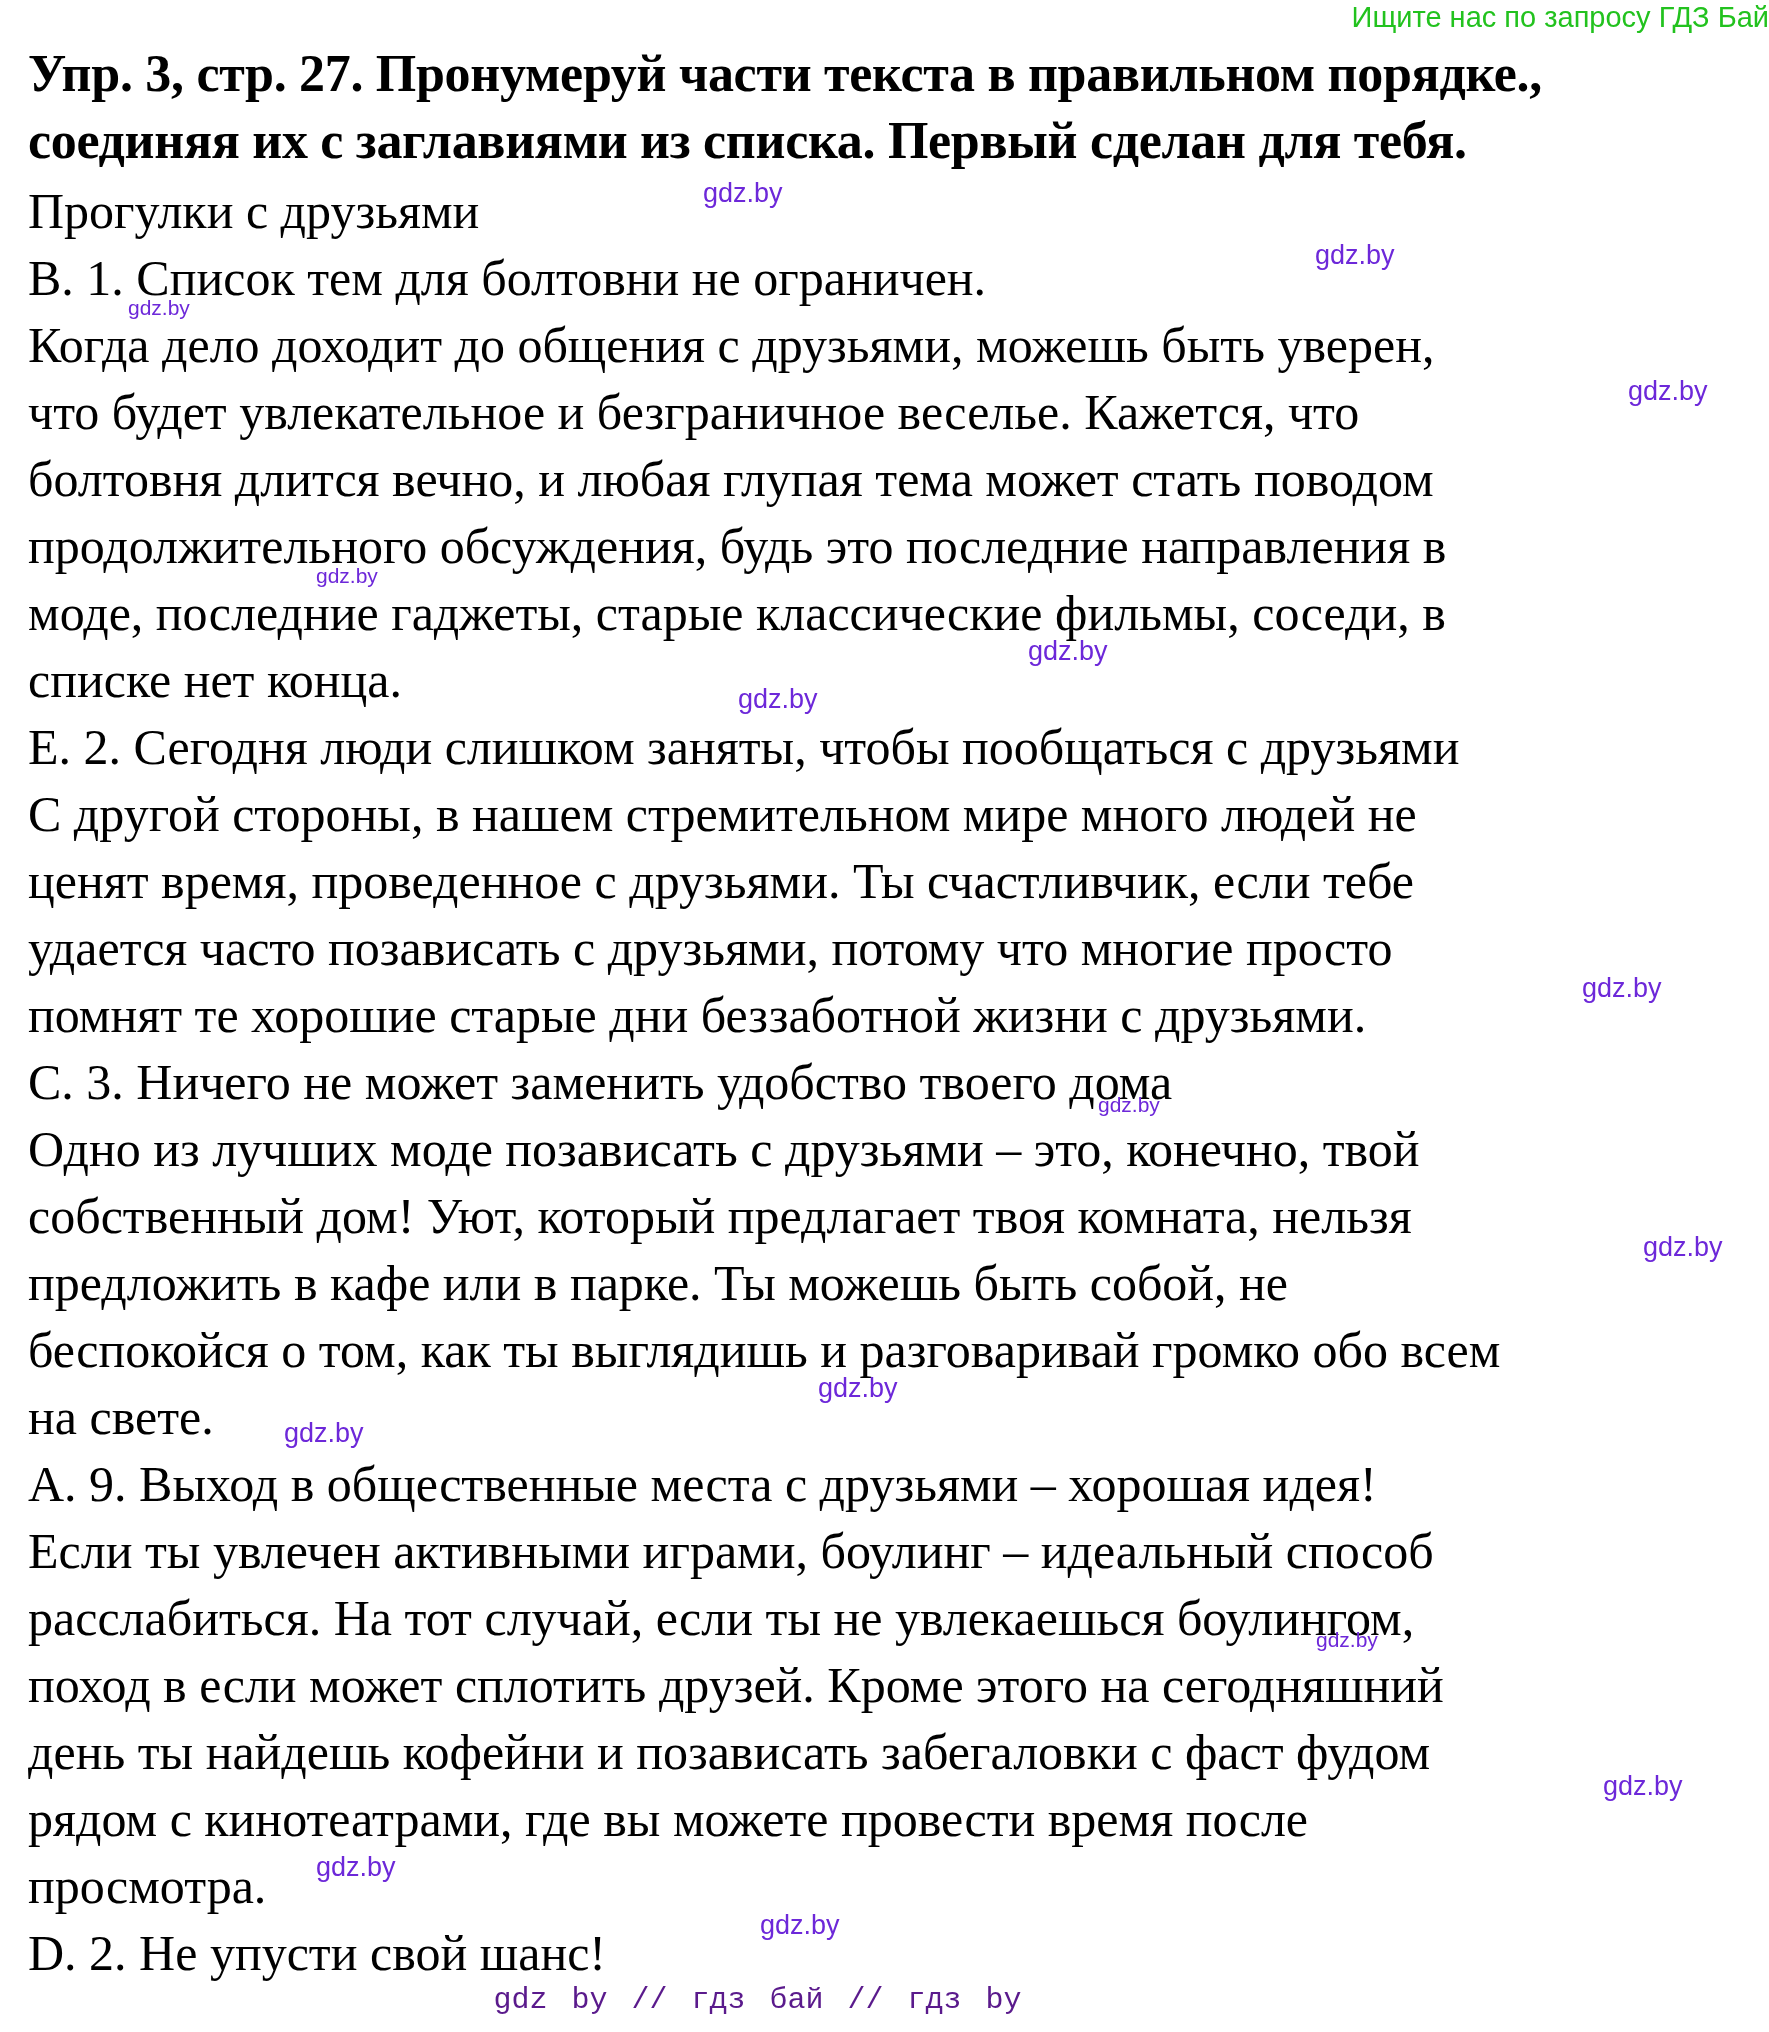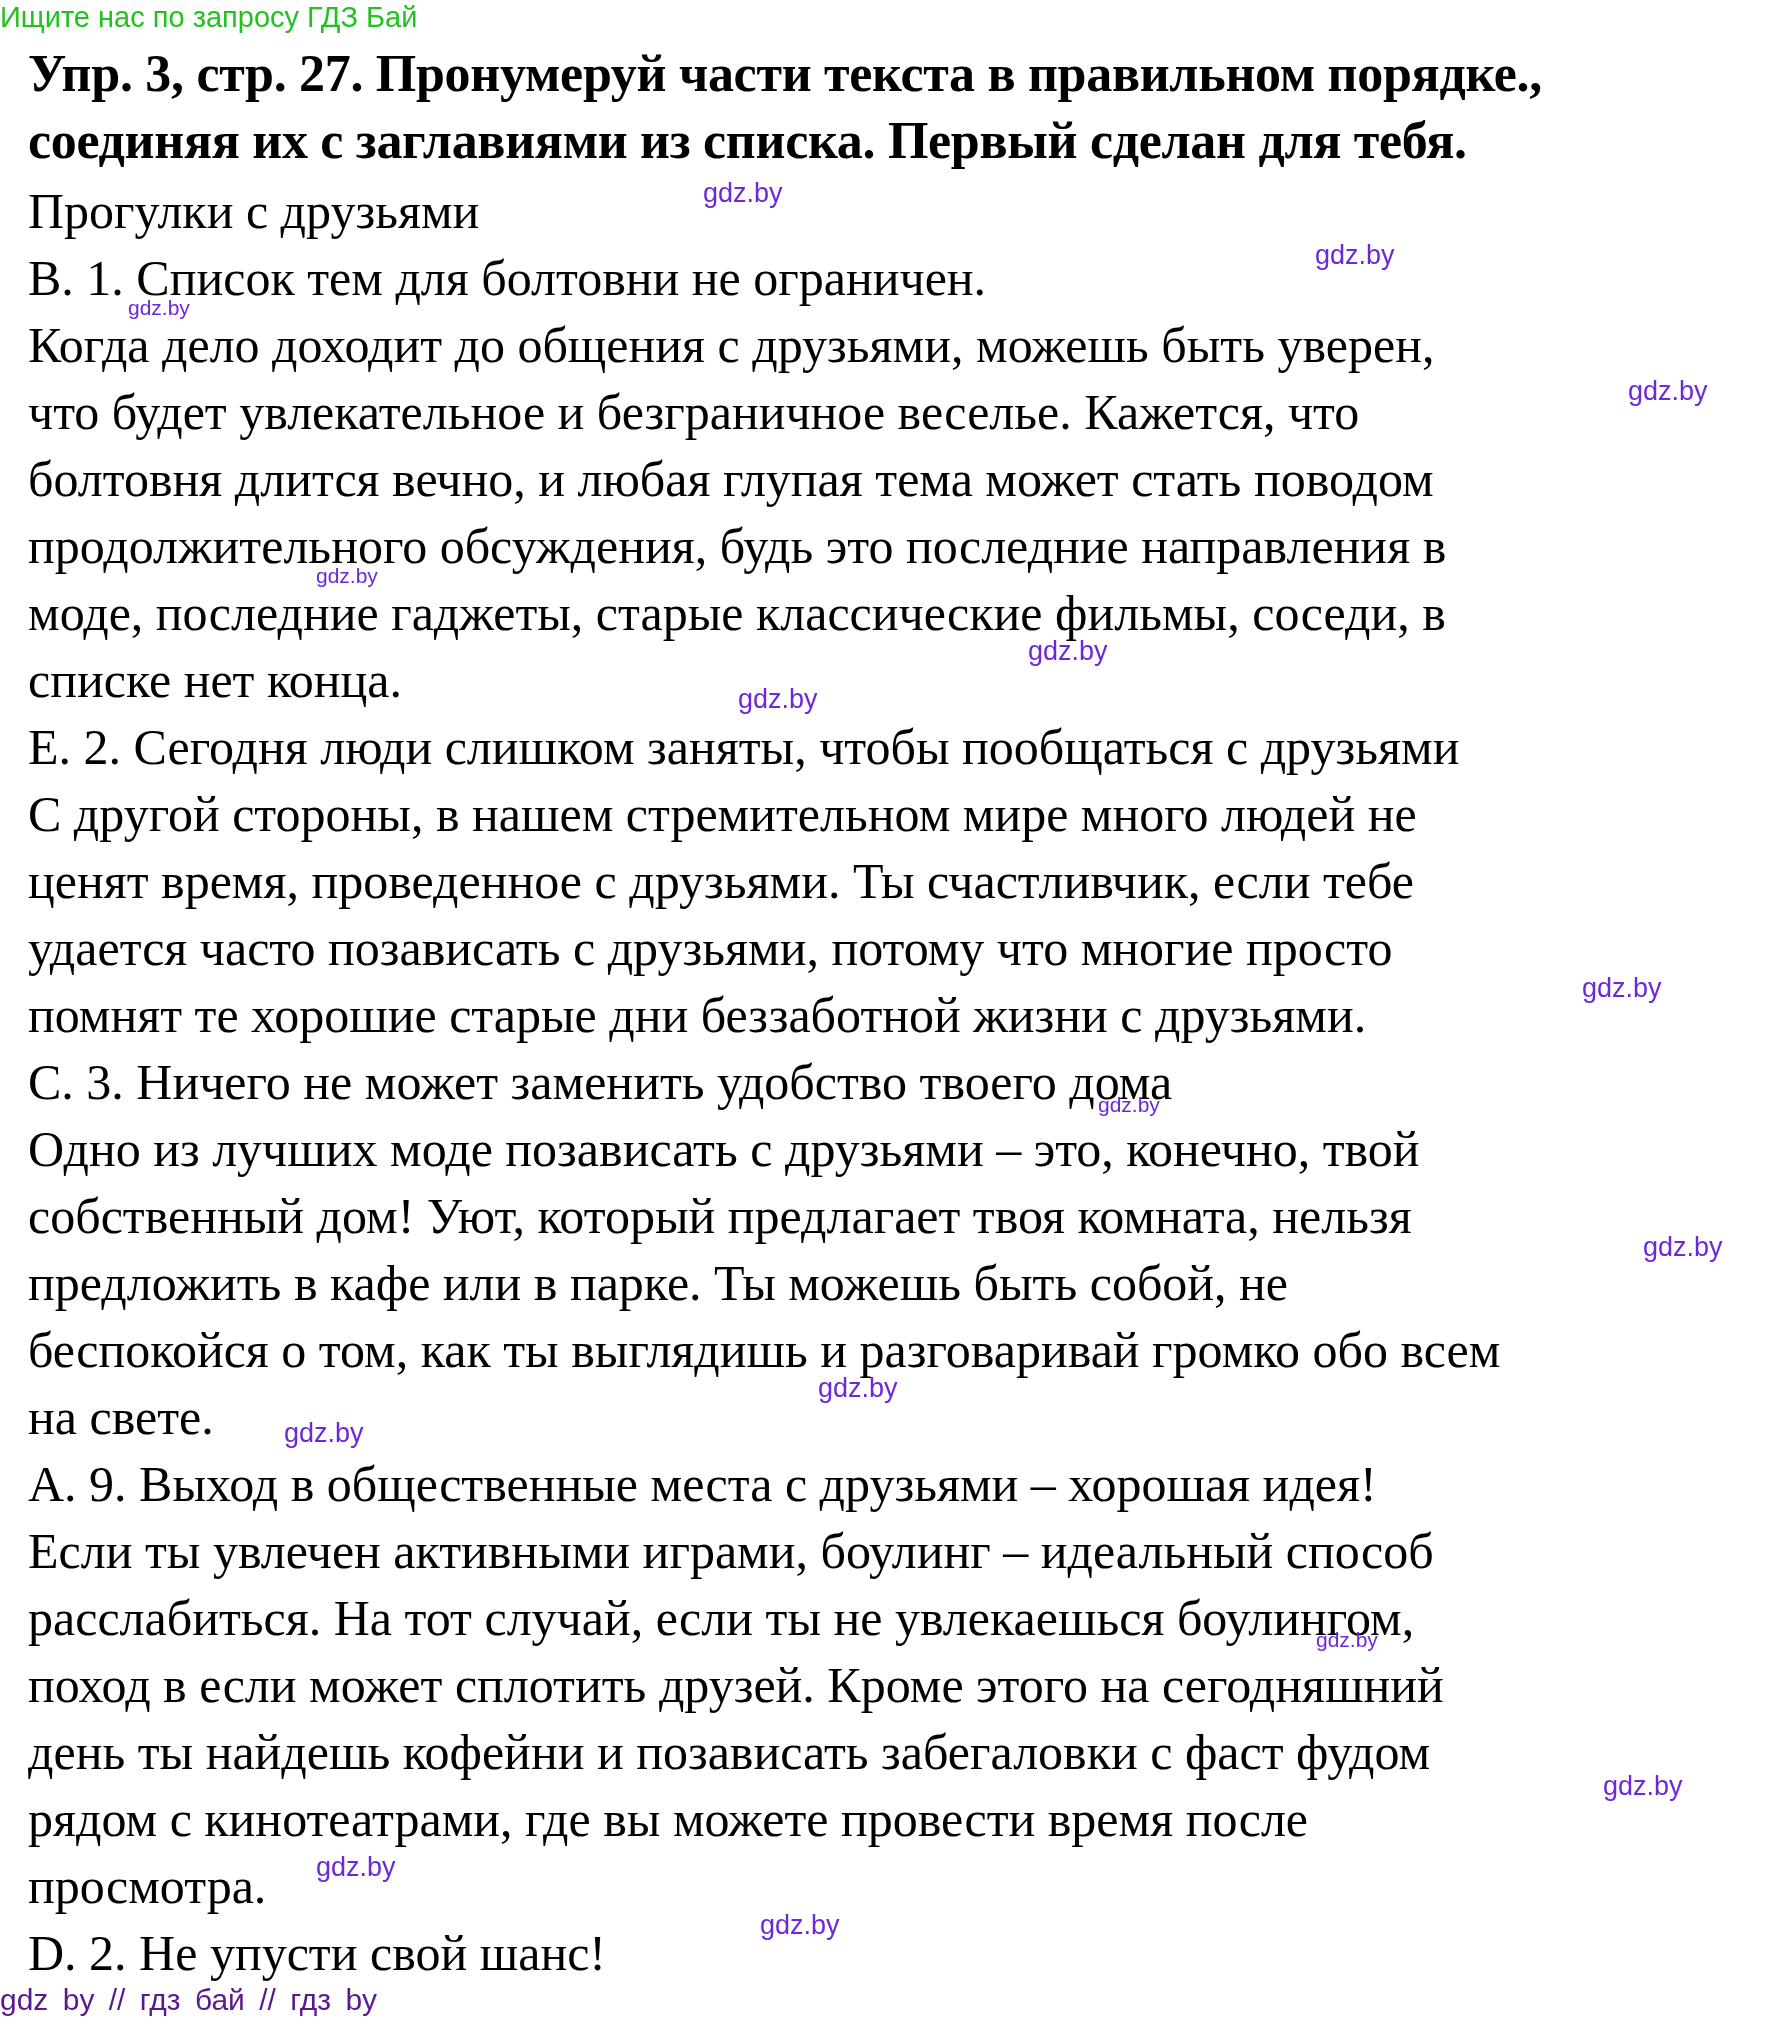--- a/index.html
+++ b/index.html
@@ -1,23 +1,23 @@
 <!DOCTYPE html>
 <html><head>
 <meta charset="utf-8">
 <style>
   html, body { margin:0; padding:0; background:#ffffff; }
   body { width:1769px; height:2032px; position:relative; overflow:hidden; font-family:"Liberation Serif", serif; color:#000; }
-  .top-banner { position:absolute; top:0; left:0; width:1769px; text-align:left; font-family:"Liberation Sans", sans-serif; font-size:29px; color:#22c21e; line-height:34px; }
+  .top-banner { position:absolute; top:0; left:0; width:1769px; text-align:right; font-family:"Liberation Sans", sans-serif; font-size:29px; color:#22c21e; line-height:34px; }
   .title { position:absolute; left:28px; top:40px; width:1730px; font-weight:bold; font-size:52px; line-height:67px; letter-spacing:-0.3px; }
   .body-text { position:absolute; left:28px; top:178px; width:1740px; font-size:50px; line-height:67px; }
   .line { white-space:nowrap; height:67px; }
   .wm { position:absolute; font-family:"Liberation Sans", sans-serif; font-size:27px; color:#6d28d9; }
   .wm.small { font-size:21px; }
-  .footer { position:absolute; top:1983px; left:0; width:1515px; font-family:Liberation Sans, sans-serif; font-size:30px; color:#5a1a8c; word-spacing:6px; }
+  .footer { position:absolute; top:1983px; left:0; width:1515px; text-align:center; font-family:Liberation Mono, monospace; font-size:30px; color:#5a1a8c; word-spacing:6px; }
 </style>
 </head>
 <body>
 
 <div class="top-banner">Ищите нас по запросу ГДЗ Бай</div>
 
 <div class="title">
   <div class="line">Упр. 3, стр. 27. Пронумеруй части текста в правильном порядке.,</div>
   <div class="line">соединяя их с заглавиями из списка. Первый сделан для тебя.</div>
 </div>

